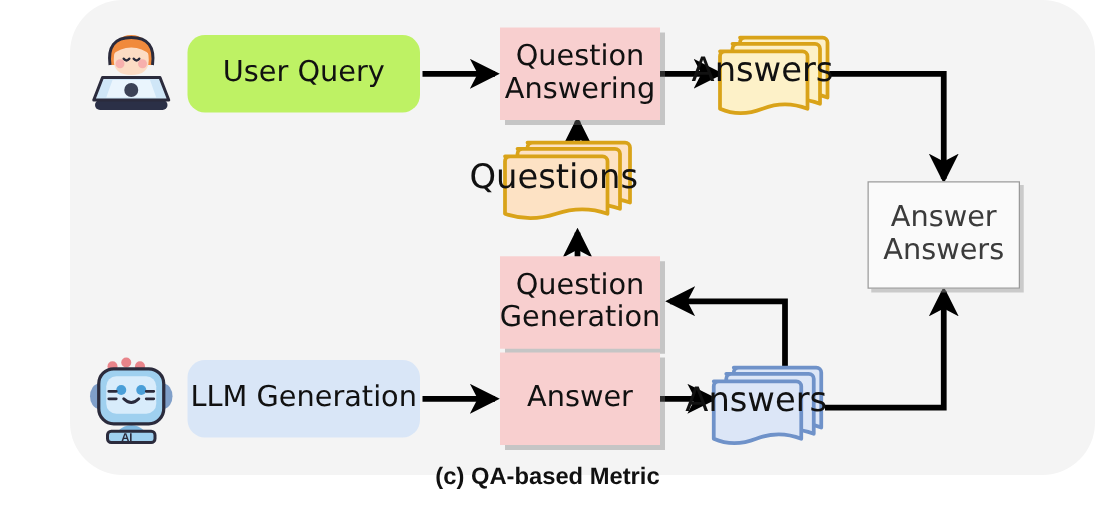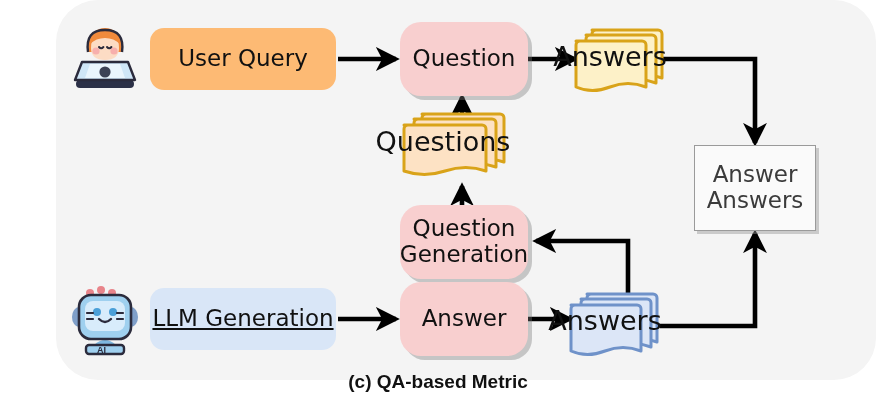--- a/index.html
+++ b/index.html
@@ -10,21 +10,21 @@
          background:#f4f4f4;border-radius:42px;}
 
   .node{position:absolute;box-sizing:border-box;display:flex;
         align-items:center;justify-content:center;text-align:center;
         line-height:1.12;color:#111;}
 
   
   .pill{border-radius:14px;font-size:23px;}
 
   
-  .proc{font-size:23px;box-shadow:4px 4px 0 rgba(120,120,120,.38);border-radius:21px;}
+  .proc{font-size:23px;box-shadow:4px 4px 0 rgba(120,120,120,.38);}
 
   
   .plain{font-size:23px;background:#fafafa;border:1.6px solid #9a9a9a;
          color:#3b3b3b;box-shadow:3px 3px 0 rgba(150,150,150,.45);}
 
   
   .stack{position:absolute;}
   .stack svg{display:block;overflow:visible;}
   .stack .lbl{position:absolute;left:0;top:0;width:100%;height:100%;
               display:flex;align-items:center;justify-content:center;
@@ -96,26 +96,27 @@
     <path d="M29 36 q6 6 12 0" stroke="#2b2b3c" stroke-width="2.4" fill="none" stroke-linecap="round"></path>
     <path d="M17 30 h6 M17 36 h6 M47 30 h6 M47 36 h6" stroke="#2b2b3c" stroke-width="2.2" stroke-linecap="round"></path>
     <path d="M24 62 q11 -10 22 0 z" fill="#7fb8e0"></path>
     <rect x="16" y="62" width="38" height="9" rx="3" fill="#9fd0ef"></rect>
     <text x="27" y="70" font-size="9" font-weight="bold" fill="#2b2b3c" font-family="Liberation Sans, sans-serif">AI</text>
     <rect x="9" y="12" width="52" height="44" rx="12" fill="none" stroke="#2b2b3c" stroke-width="2.6"></rect>
     <rect x="16" y="62" width="38" height="9" rx="3" fill="none" stroke="#2b2b3c" stroke-width="2.4"></rect>
   </svg>
 </div>
 
-<div class="node pill" style="left:150px;top:28px;width:186px;height:62px;background:#fdba74;">
+<div class="node pill" style="left:150px;top:28px;width:186px;height:62px;background:#bef264;">
   <span>User Query</span>
 </div>
 
 <div class="node proc" style="left:400px;top:22px;width:128px;height:74px;background:#f8cfcf;flex-direction:column;">
   <span>Question</span>
+  <span>Answering</span>
 </div>
 
 <div class="stack" style="left:570px;top:24px;width:96px;height:72px;">
   <svg viewBox="0 0 96 72" width="96" height="72">
     <g stroke="#d9a319" stroke-width="3" stroke-linejoin="round">
       <path d="M22 6 h66 a4 4 0 0 1 4 4 v44 q-18 -7 -36 0 q-18 7 -34 0 v-44 a4 4 0 0 1 4 -4 z" fill="#fdf1c8"></path>
       <path d="M16 11 h66 a4 4 0 0 1 4 4 v44 q-18 -7 -36 0 q-18 7 -34 0 v-44 a4 4 0 0 1 4 -4 z" fill="#fdf1c8"></path>
       <path d="M6 17 h66 a4 4 0 0 1 4 4 v42 q-18 -7 -36 0 q-18 7 -34 0 v-42 a4 4 0 0 1 4 -4 z" fill="#fdf1c8"></path>
     </g>
   </svg>
@@ -131,21 +132,21 @@
     </g>
   </svg>
   <span class="lbl" style="top:-3px;left:-10px;">Questions</span>
 </div>
 
 <div class="node proc" style="left:400px;top:205px;width:128px;height:74px;background:#f8cfcf;flex-direction:column;">
   <span>Question</span>
   <span>Generation</span>
 </div>
 
-<div class="node pill" style="left:150px;top:288px;width:186px;height:62px;background:#d9e6f7;text-decoration:underline;">
+<div class="node pill" style="left:150px;top:288px;width:186px;height:62px;background:#d9e6f7;">
   <span>LLM Generation</span>
 </div>
 
 <div class="node proc" style="left:400px;top:282px;width:128px;height:74px;background:#f8cfcf;flex-direction:column;">
   <span>Answer</span>
 </div>
 
 <div class="stack" style="left:565px;top:288px;width:96px;height:72px;">
   <svg viewBox="0 0 96 72" width="96" height="72">
     <g stroke="#6f92c9" stroke-width="3" stroke-linejoin="round">

